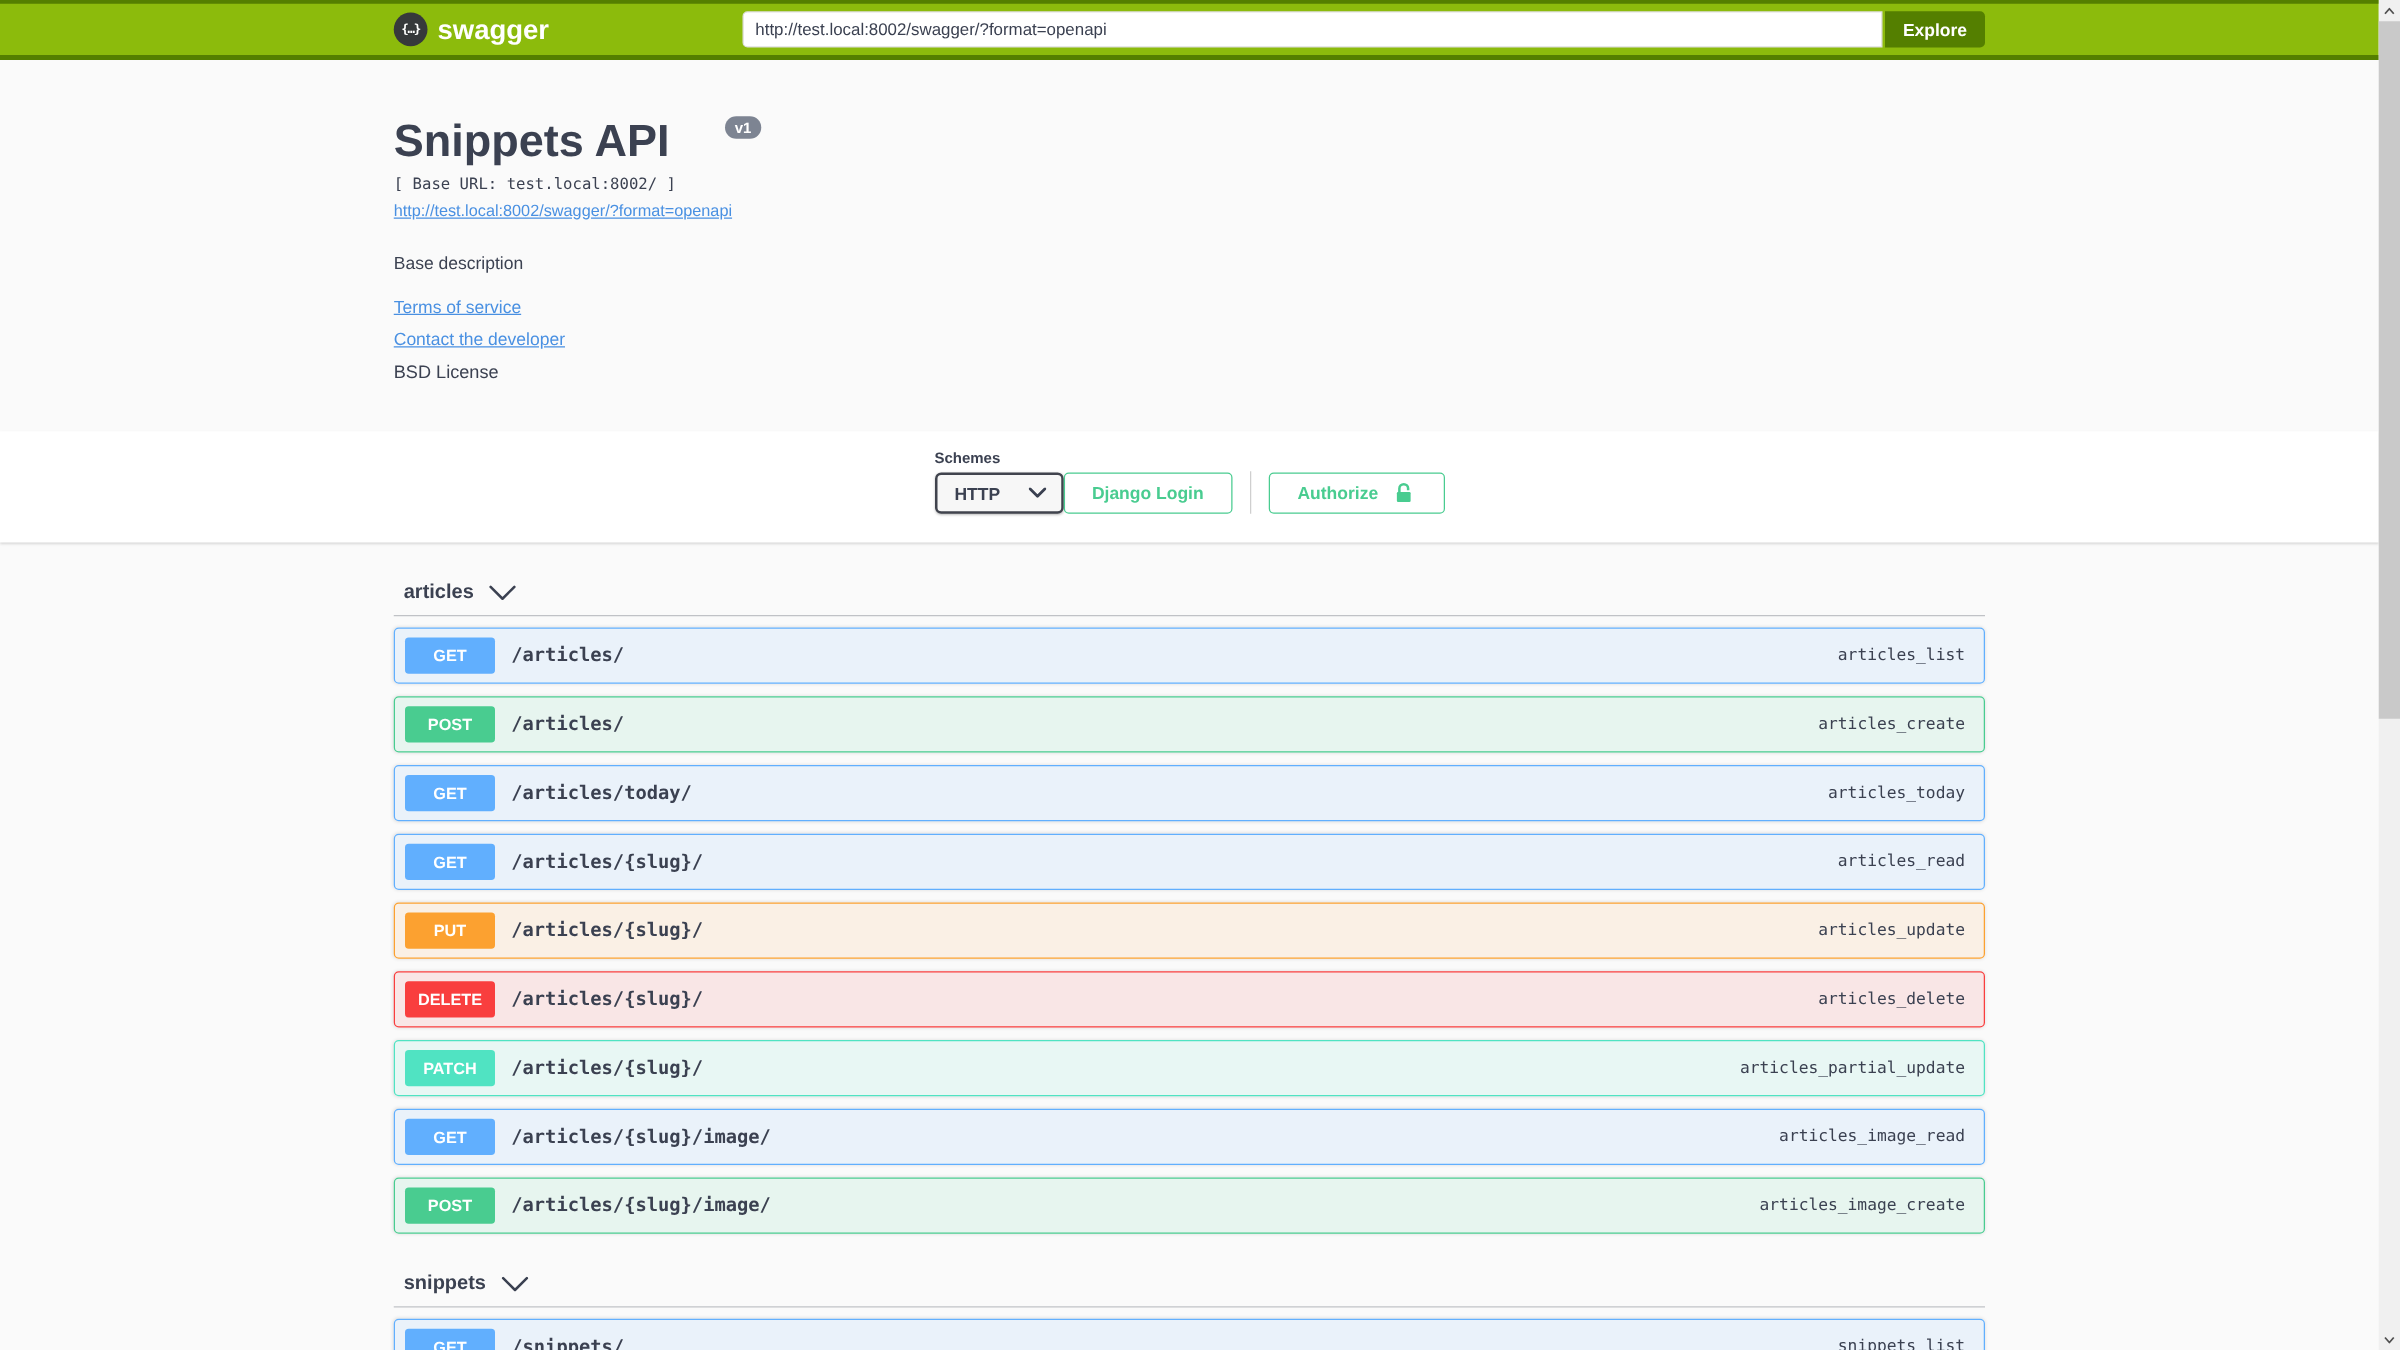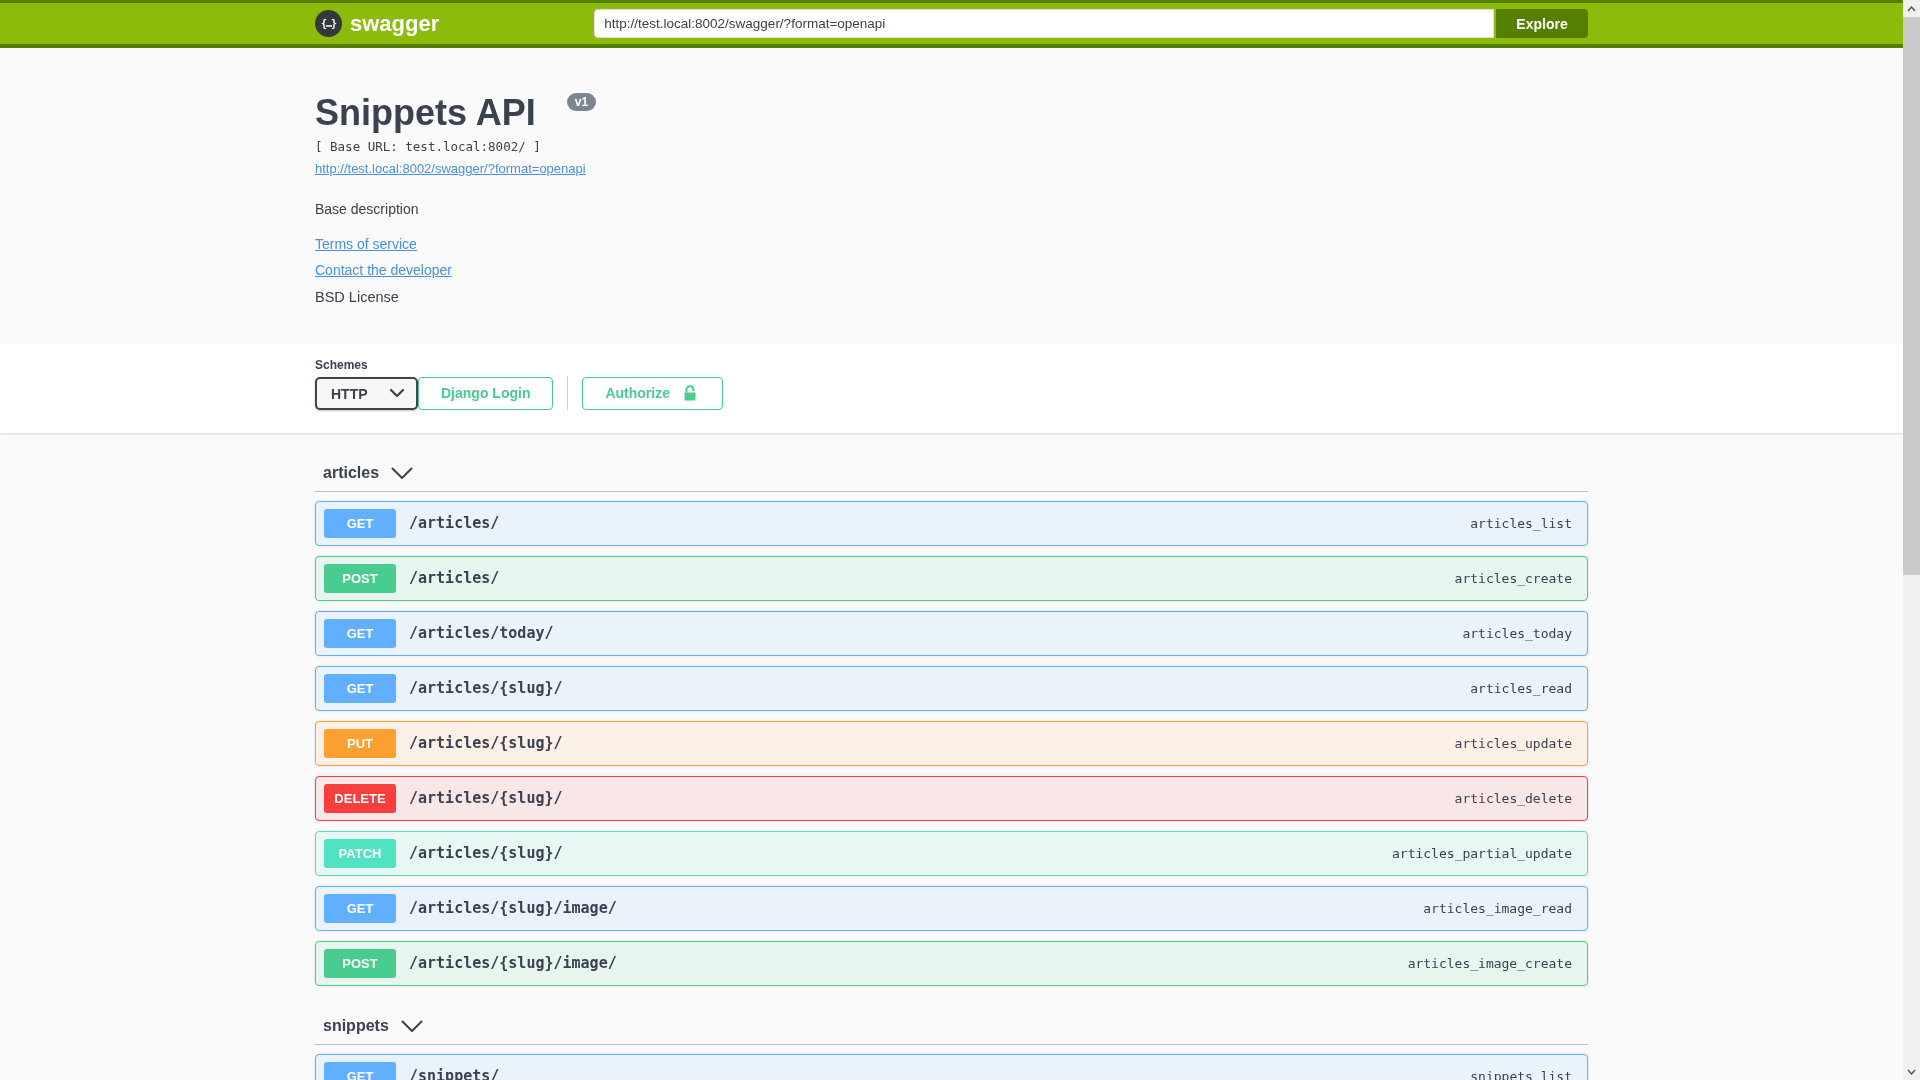--- a/index.html
+++ b/index.html
@@ -13,39 +13,39 @@
   .topbar { background:#8cbb0c; border-top:3px solid #547f00; border-bottom:4px solid #547f00; height:48px; }
   .topbar-wrapper { display:flex; align-items:center; height:41px; }
   .brand { display:flex; align-items:center; gap:8px; text-decoration:none; cursor:pointer; }
   .logo-circle { width:27px; height:27px; border-radius:50%; background:#36393b; color:#fff;
                  display:flex; align-items:center; justify-content:center;
                  font-family:"DejaVu Sans Mono", monospace; font-size:10px; font-weight:bold; letter-spacing:-1px; }
   .brand-name { color:#fff; font-weight:bold; font-size:22px; }
   .download-url { display:flex; flex:1; margin-left:155px; align-items:center; }
   .download-url input { flex:1; height:29px; border:1px solid #e0e0e0; border-radius:4px 0 0 4px; padding:0 9px;
                         font-family:"Liberation Sans", sans-serif; font-size:13.5px; color:#3b4151; outline:none; background:#fff; }
-  .explore-btn { width:92px; height:29px; margin-left:2px; background:#547f00; color:#fff; border:none;
+  .explore-btn { width:80px; height:29px; margin-left:2px; background:#547f00; color:#fff; border:none;
                  border-radius:0 4px 4px 0; font-weight:bold; font-size:14px; cursor:pointer; }
 
   
   .info-wrap { padding-top:43px; padding-bottom:39px; }
   .title { font-size:36px; font-weight:bold; color:#3b4151; line-height:1.2; display:flex; align-items:flex-start;gap:28px; }
   .version-badge { background:#7d8492; color:#fff; font-size:12px; font-weight:bold; border-radius:57px;
-                   padding:3px 8px; margin-left:3px; position:relative; top:2px; line-height:1; }
+                   padding:3px 8px; margin-left:16px; position:relative; top:2px; line-height:1; }
   .base-url { font-family:"DejaVu Sans Mono", monospace; font-size:12.5px; color:#3b4151; margin-top:5px; }
   .spec-link { display:inline-block; margin-top:7px; font-size:13px; color:#4990e2; text-decoration:underline; cursor:pointer; }
   .description { margin-top:24px; font-size:14px; color:#3b4151; }
   .info-link { display:block; font-size:14px; color:#4990e2; text-decoration:underline; cursor:pointer; width:fit-content; }
   .info-link.first { margin-top:19px; }
   .info-link + .info-link { margin-top:10px; }
   .license { margin-top:11px; font-size:14.5px; color:#3b4151; }
 
   
   .scheme-container { background:#fff; box-shadow:0 1px 2px 0 rgba(0,0,0,.15); padding:14px 0 23px; }
-  .scheme-wrap { display:flex; align-items:flex-end; justify-content:flex-start; }
+  .scheme-wrap { display:flex; align-items:flex-end; justify-content:center; }
   .schemes label { display:block; font-size:12px; font-weight:bold; color:#3b4151; margin-bottom:5px; }
   .scheme-select { width:103px; height:33px; border:2px solid #41444e; border-radius:5px; background:#f7f7f7;
                    box-shadow:0 1px 2px rgba(0,0,0,.25); display:flex; align-items:center; justify-content:space-between;
                    padding:0 12px 0 14px; cursor:pointer; }
   .scheme-select span { font-size:14px; font-weight:bold; color:#3b4151; }
   .auth-wrapper { display:flex; align-items:center; }
   .btn { background:transparent; border:1px solid #49cc90; color:#49cc90; font-weight:bold; font-size:14px;
          border-radius:4px; height:33px; padding:12px 22px; cursor:pointer; font-family:"Liberation Sans", sans-serif;
          display:flex; align-items:center; gap:10px; }
   .auth-divider { width:1px; height:34px; background:#cfcfcf; margin:0 14px; }

